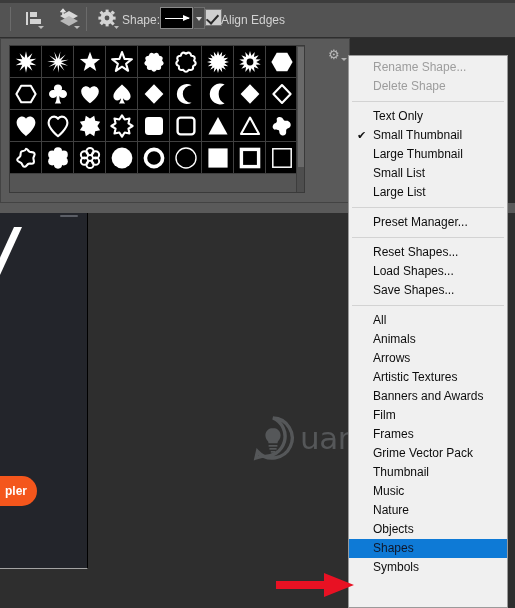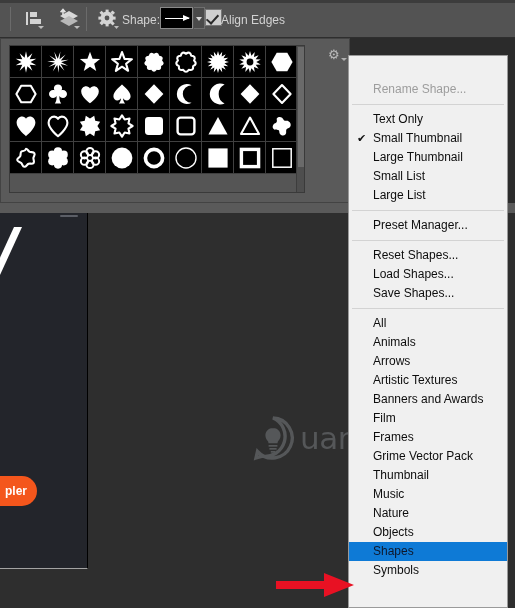--- a/index.html
+++ b/index.html
@@ -141,21 +141,21 @@
   #wm-logo{width:46px;height:46px;flex:0 0 auto;}
   #wm-text{
     color:#555759;font-size:31px;letter-spacing:-0.5px;
     font-family:"DejaVu Sans", sans-serif;
   }
 
   
   #ctx-menu{
     position:absolute;left:348px;top:55px;width:160px;height:553px;
     background:#f0f0f0;border:1px solid #9a9a9a;box-sizing:border-box;
-    padding-top:24px;
+    padding-top:2px;
     font-size:12px;color:#0d0d0d;
     overflow:hidden;
   }
   .mi{
     position:relative;height:19px;line-height:19px;padding-left:24px;
     white-space:nowrap;
   }
   .mi.disabled{color:#9d9d9d;}
   .mi.selected{background:#0e7ad6;color:#0f172a;}
   .mi .tick{
@@ -465,20 +465,21 @@
     </div>
   </div>
 </div>
 <div id="panel-gear">
   <span class="g">⚙</span>
   <span class="c"></span>
 </div>
 
 <div id="ctx-menu">
     <div class="mi disabled"><span>Rename Shape...</span></div>
+    <div class="mi disabled"><span>Delete Shape</span></div>
     <div class="msep"></div>
     <div class="mi"><span>Text Only</span></div>
     <div class="mi"><span class="tick">✔</span><span>Small Thumbnail</span></div>
     <div class="mi"><span>Large Thumbnail</span></div>
     <div class="mi"><span>Small List</span></div>
     <div class="mi"><span>Large List</span></div>
     <div class="msep"></div>
     <div class="mi"><span>Preset Manager...</span></div>
     <div class="msep"></div>
     <div class="mi"><span>Reset Shapes...</span></div>

